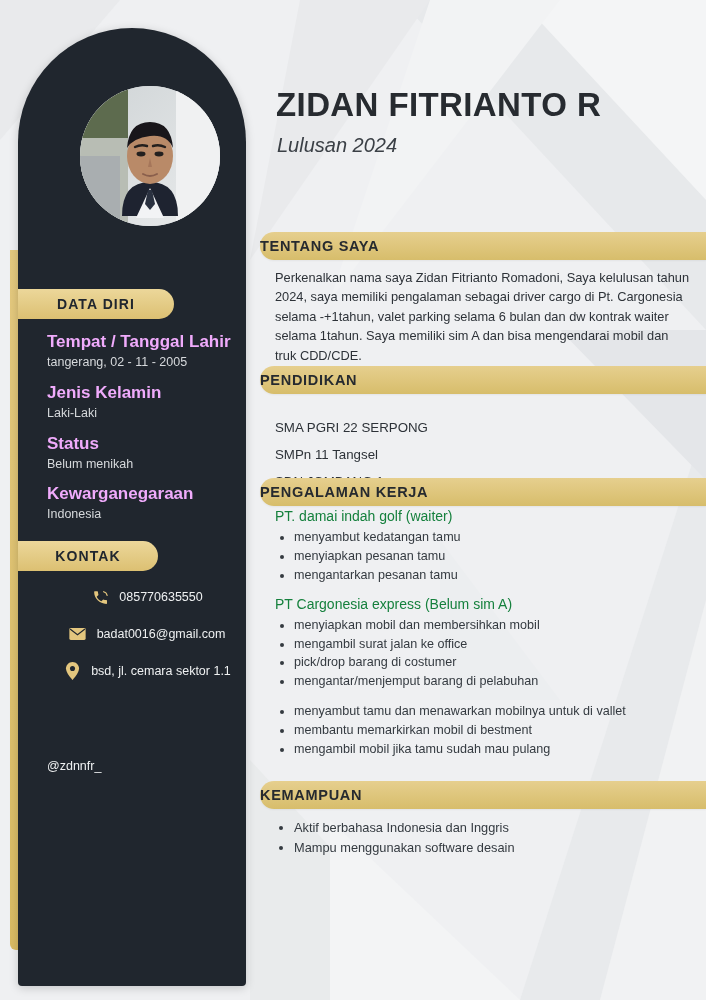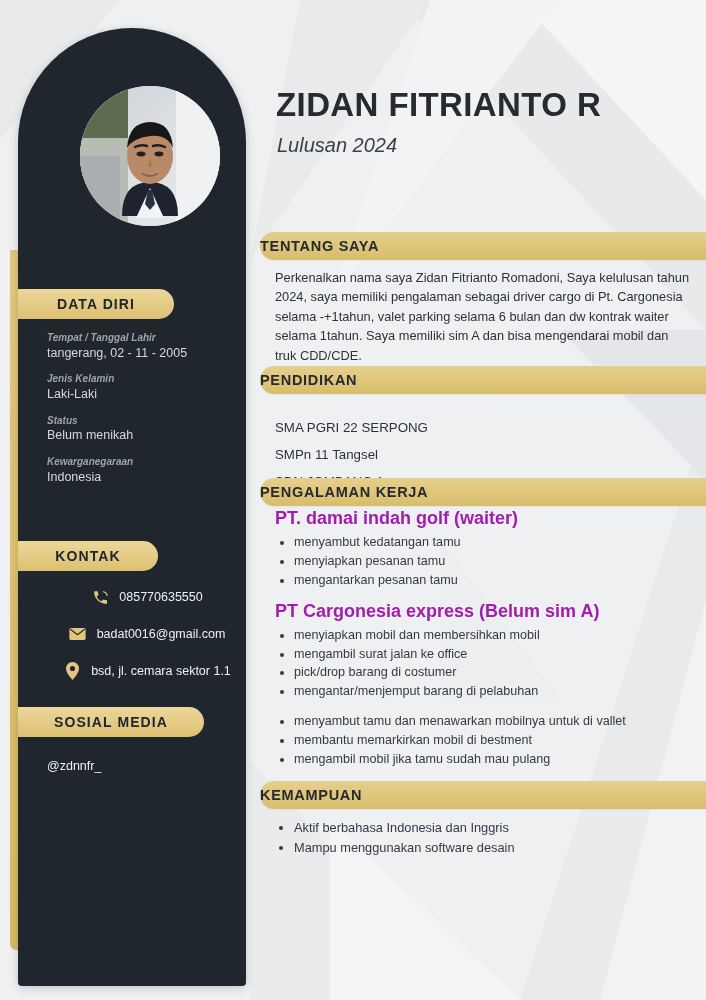--- a/index.html
+++ b/index.html
@@ -42,21 +42,21 @@
     background:linear-gradient(180deg,#ecd79a,#dcc072);
     border-radius:0 16px 16px 0;
     display:flex;align-items:center;justify-content:center;
     color:#20262e;font-weight:bold;font-size:14px;letter-spacing:1.1px;
   }
   .side-pill.p1{top:261px;width:156px;}
   .side-pill.p2{top:513px;width:140px;}
   .side-pill.p3{top:679px;width:186px;}
 
   .side-body{position:absolute;left:29px;color:#ffffff;}
-  .dd-label{font-size:10px;font-weight:bold;color:#a3a3a3;margin:0;line-height:1.35;font-style:italic;}
+  .dd-label{font-size:17px;font-weight:bold;color:#f0abfc;margin:0;line-height:1.35;}
   .dd-value{font-size:12.5px;color:#d6d9dc;margin:0 0 11px 0;line-height:1.35;}
 
   .contact-row{display:flex;align-items:center;gap:10px;margin-bottom:19px;justify-content:center;}
   .contact-row .ic{width:18px;height:18px;flex:0 0 18px;display:flex;align-items:center;justify-content:center;}
   .contact-row .ic svg{display:block;}
   .contact-txt{font-size:12.5px;color:#eef0f1;}
   .social-handle{font-size:12.5px;color:#eef0f1;}
 
   
   .name{
@@ -81,21 +81,21 @@
   }
 
   .about{
     position:absolute;left:275px;right:14px;top:268px;
     font-size:12.8px;line-height:1.52;color:#2d3238;margin:0;
   }
   .edu{position:absolute;left:275px;top:420px;right:14px;}
   .edu p{margin:0 0 12px 0;font-size:13.3px;color:#2d3238;}
 
   .exp{position:absolute;left:275px;top:508px;right:12px;}
-  .job-title{font-size:18px;font-weight:bold;color:#a21caf;margin:0 0 4px 0;}
+  .job-title{font-size:14px;font-weight:normal;color:#15803d;margin:0 0 4px 0;}
   .job-list{margin:0 0 11px 0;padding-left:19px;}
   .job-list li{font-size:12.6px;color:#343a40;line-height:1.5;}
 
   .skills{position:absolute;left:275px;top:818px;right:12px;}
   .skills ul{margin:0;padding-left:19px;}
   .skills li{font-size:12.8px;color:#343a40;line-height:1.58;}
 </style>
 </head>
 <body>
 
@@ -189,23 +189,20 @@
         <span class="ic">
           <svg width="15" height="18" viewBox="0 0 18 22" fill="#e3c67e">
             <path d="M9 0C4.6 0 1 3.6 1 8c0 5.8 8 14 8 14s8-8.2 8-14c0-4.4-3.6-8-8-8z"></path>
             <circle cx="9" cy="8" r="3.1" fill="#20262e"></circle>
           </svg>
         </span>
         <span class="contact-txt">bsd, jl. cemara sektor 1.1</span>
       </div>
     </div>
 
-    <div class="side-pill p3">
-      <span>SOSIAL MEDIA</span>
-    </div>
     <div class="side-body" style="top:728px;width:190px;">
       <span class="social-handle">@zdnnfr_</span>
     </div>
   </div>
 
   <h1 class="name">ZIDAN FITRIANTO R</h1>
   <p class="subtitle">Lulusan 2024</p>
 
   <div class="sec-bar" style="top:232px;">
     <span>TENTANG SAYA</span>

